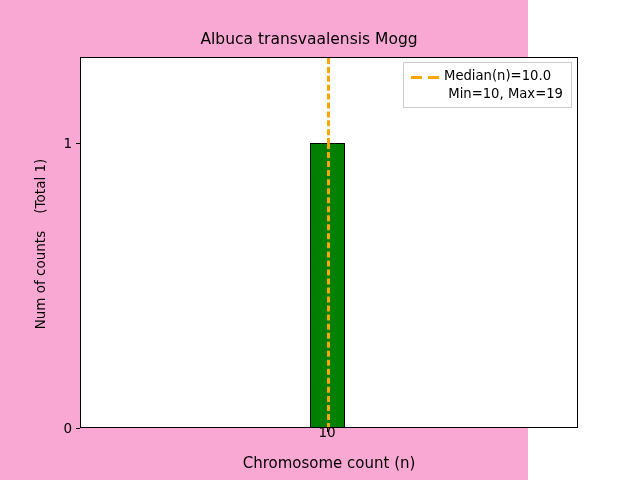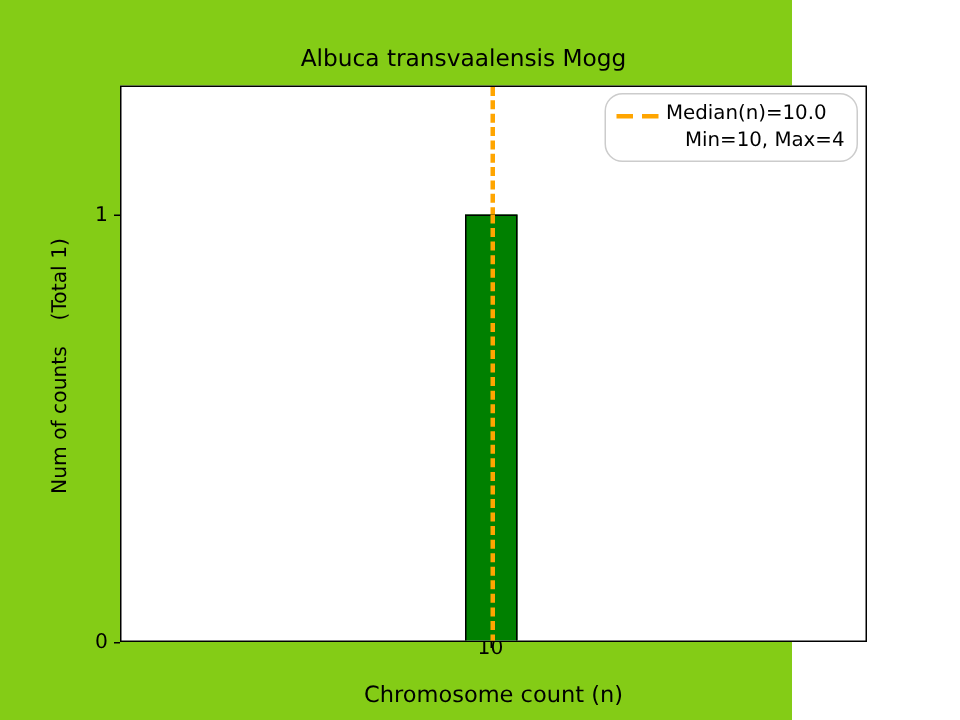--- a/index.html
+++ b/index.html
@@ -14,21 +14,21 @@
     overflow: hidden;
     font-family: "DejaVu Sans", sans-serif;
     color: #000000;
   }
 
   #figure {
     position: absolute;
     left: 0; top: 0;
     width: 528px;
     height: 480px;
-    background: #84cc16;
+    background: #f9a8d4;
   }
 
   
   #chart-title {
     position: absolute;
     left: 0;
     top: 30px;
     width: 640px;
     text-align: center;
     font-size: 15.5px;
@@ -140,21 +140,21 @@
 
   
   #legend {
     position: absolute;
     left: 403px;
     top: 62px;
     width: 169px;
     height: 46px;
     background: #ffffff;
     border: 1px solid #cccccc;
-    border-radius: 12px;
+    border-radius: 0;
     box-sizing: border-box;
     padding: 4px 6px 4px 6px;
   }
   #legend-row {
     display: flex;
     align-items: flex-start;
     height: 100%;
   }
   #legend-swatch {
     width: 34px;
@@ -215,21 +215,21 @@
   </div>
 
   <div id="legend">
     <div id="legend-row">
       <div id="legend-swatch">
         <div class="dash d1"></div>
         <div class="dash d2"></div>
       </div>
       <div id="legend-texts">
         <div class="legend-text-line line1">Median(n)=10.0</div>
-        <div class="legend-text-line line2">Min=10, Max=4</div>
+        <div class="legend-text-line line2">Min=10, Max=19</div>
       </div>
     </div>
   </div>
 
   <div id="xlabel">Chromosome count (n)</div>
 
   <div id="ylabel-wrap">
     <div id="ylabel">Num of counts    (Total 1)</div>
   </div>
 

